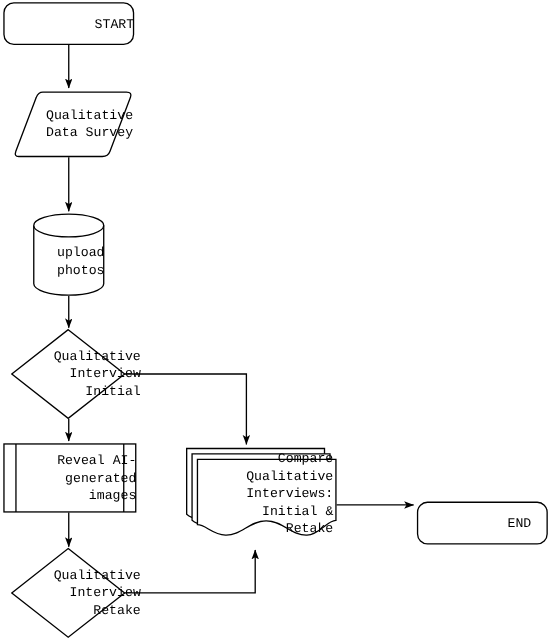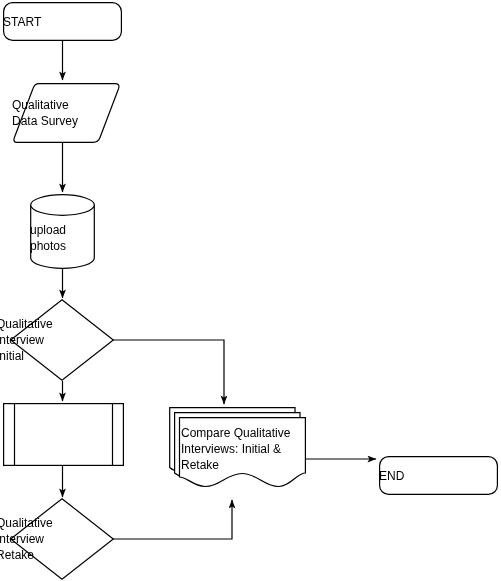--- a/index.html
+++ b/index.html
@@ -35,26 +35,27 @@
     left: 0;
     top: 0;
     overflow: visible;
   }
   .label {
     position: absolute;
     left: 0;
     right: 0;
     top: 50%;
     transform: translateY(-50%);
-    text-align: left;
+    text-align: right;
     font-size: 12px;
     line-height: 16px;
     color: #000000;
     white-space: pre-line;
     pointer-events: none;
+    font-family: Liberation Mono, monospace;
   }
   .label-wide {
     left: -14px;
     right: -14px;
   }
 </style>
 </head>
 <body>
 
 <div id="canvas">
@@ -119,20 +120,23 @@
 Interview
 Initial</div>
   </div>
 
   <div class="node" style="left:3px; top:403px; width:121px; height:63px;">
     <svg class="node-svg" width="121" height="63" viewBox="0 0 121 63">
       <rect x="0.6" y="0.6" width="119.8" height="61.8" fill="#ffffff" stroke="#000000" stroke-width="1.2"></rect>
       <line x1="11.5" y1="0.6" x2="11.5" y2="62.4" stroke="#000000" stroke-width="1.2"></line>
       <line x1="109.5" y1="0.6" x2="109.5" y2="62.4" stroke="#000000" stroke-width="1.2"></line>
     </svg>
+    <div class="label">Reveal AI-
+generated
+images</div>
   </div>
 
   <div class="node" style="left:10px; top:498px; width:104px; height:82px;">
     <svg class="node-svg" width="104" height="82" viewBox="0 0 104 82">
       <path d="M52,0.7 L103.3,41 L52,81.3 L0.7,41 Z" fill="#ffffff" stroke="#000000" stroke-width="1.2"></path>
     </svg>
     <div class="label label-wide">Qualitative
 Interview
 Retake</div>
   </div>

